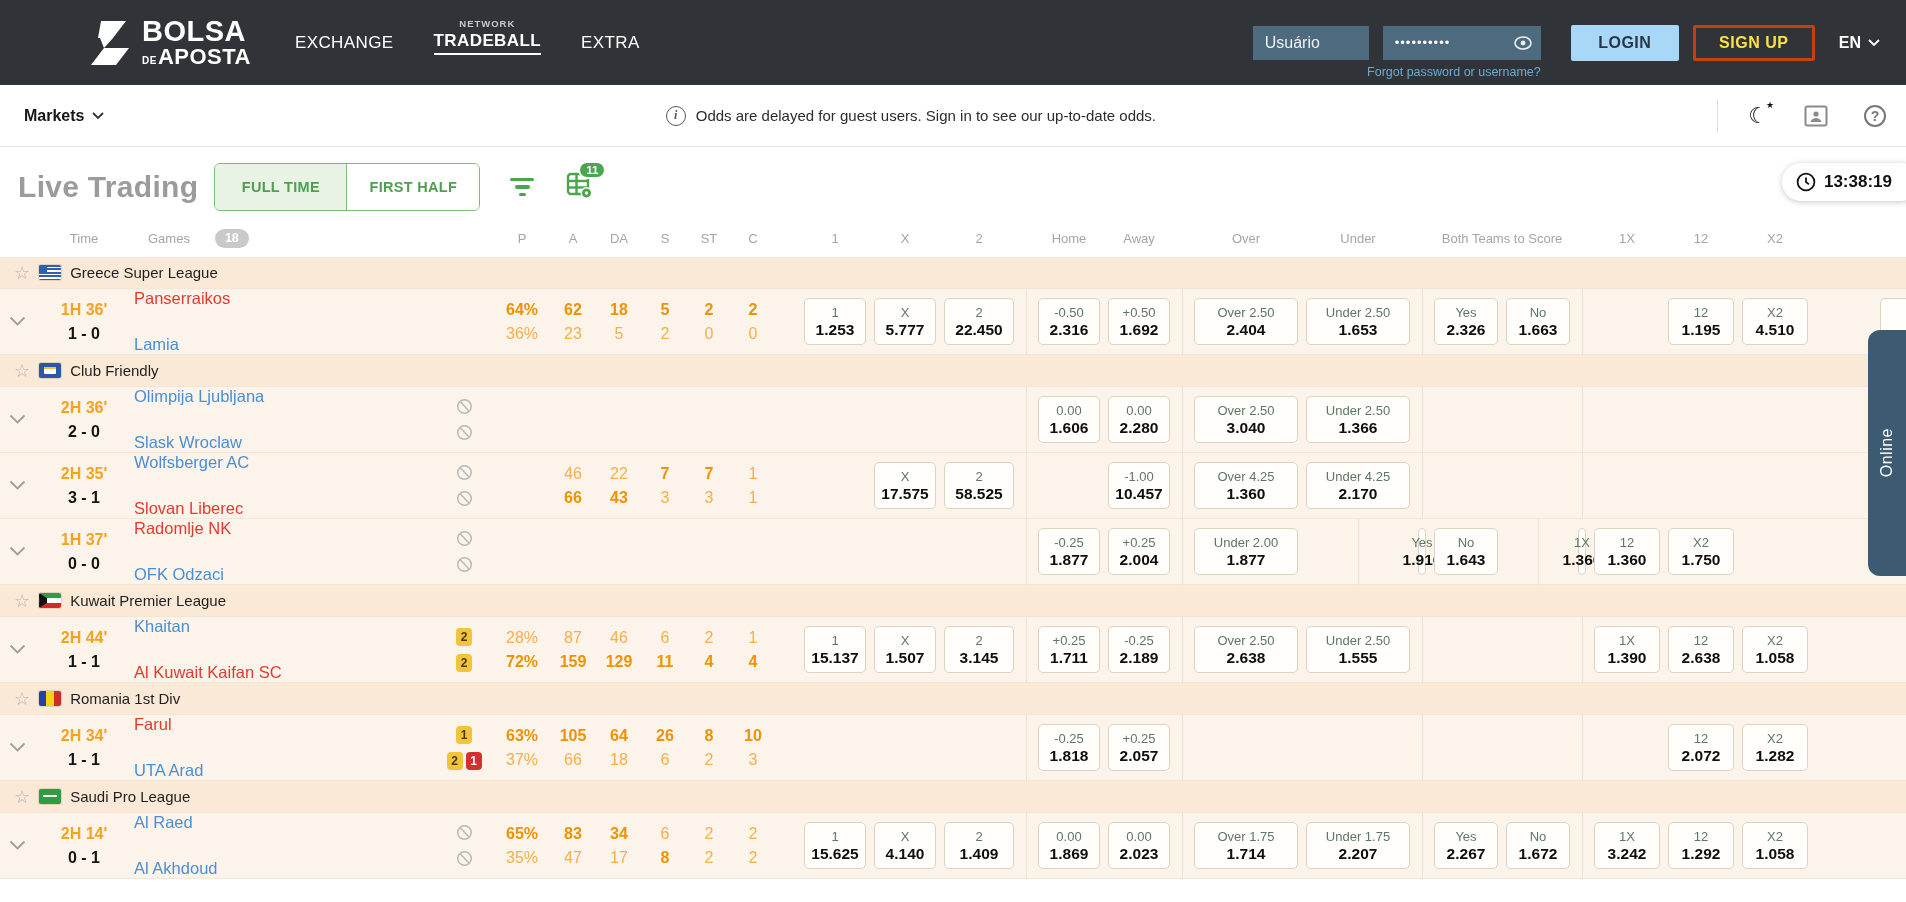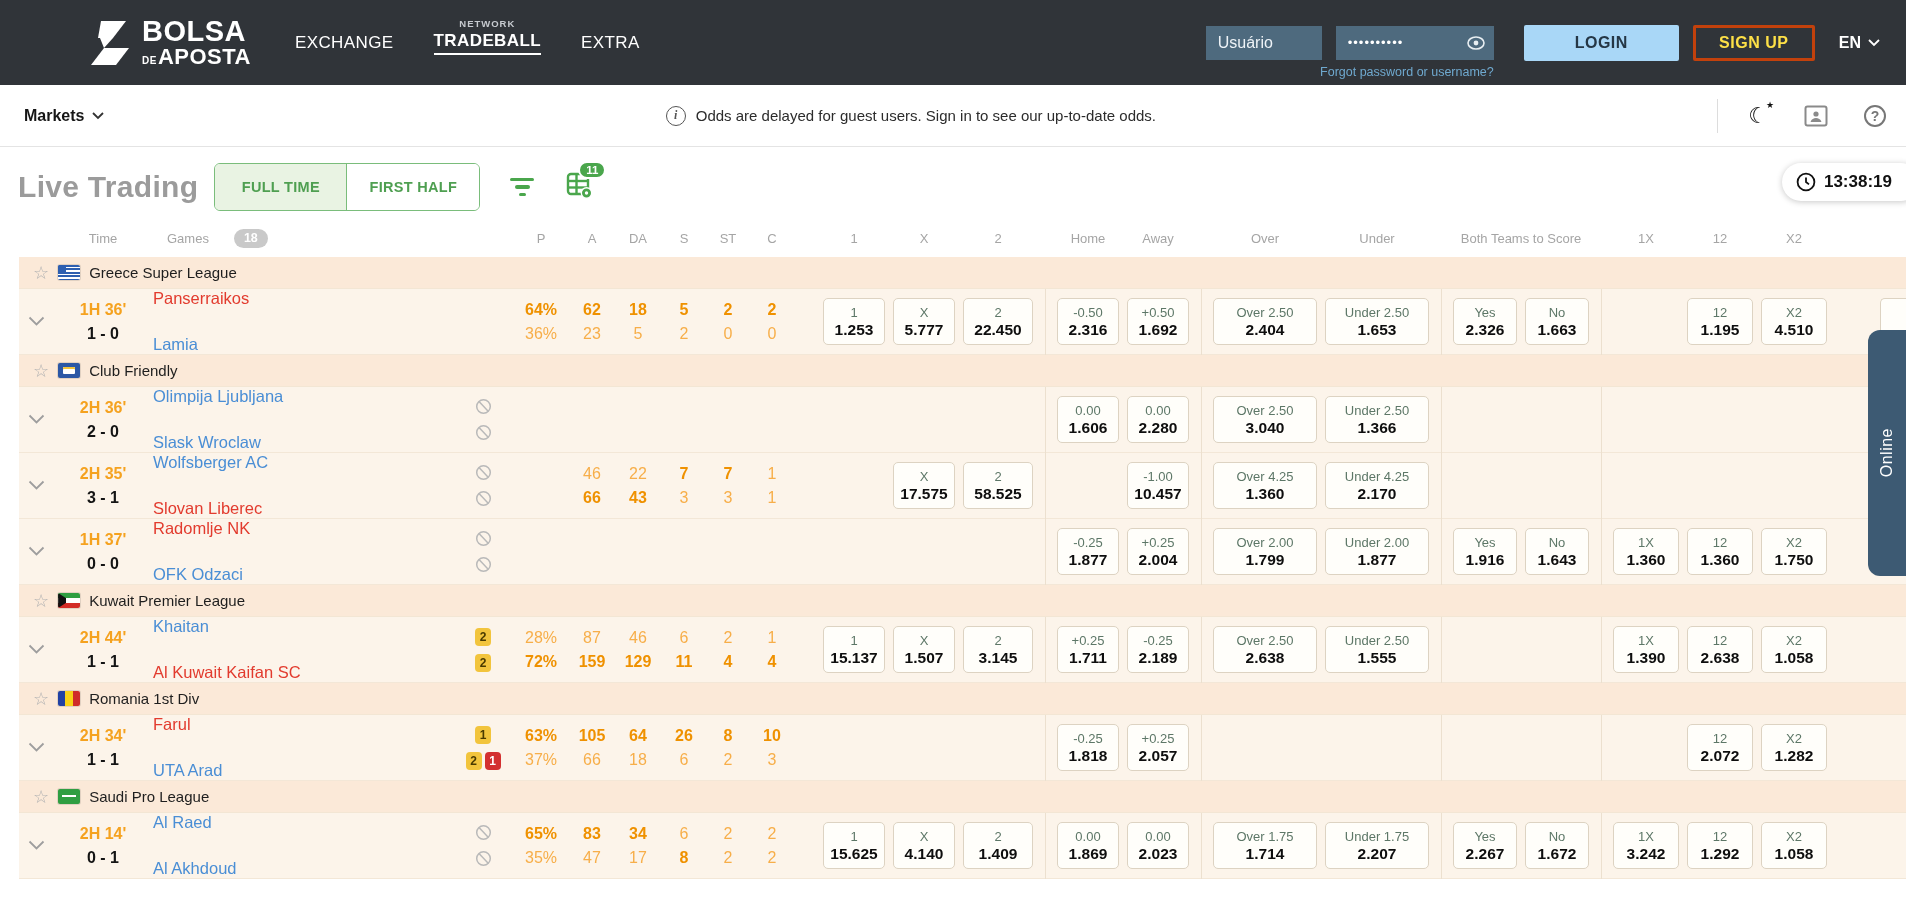--- a/index.html
+++ b/index.html
@@ -22,21 +22,21 @@
     font-size:9.5px; font-weight:700; letter-spacing:1px; color:#c7cbd0; }
   .auth { margin-left:auto; display:flex; align-items:center; gap:14px; }
   .field { height:34px; background:#4e6a7e; border:0; color:#fff; font-size:16px;
     padding:0 12px; width:116px; outline:none; }
   .field::placeholder { color:#eef3f7; }
   .pw-wrap { position:relative; }
   .pw { width:158px; letter-spacing:1px; font-size:13px; padding-right:32px; }
   .eye { position:absolute; right:9px; top:10px; cursor:pointer; }
   .forgot { position:absolute; right:0; top:38px; width:190px; text-align:right;
     color:#6fa9cf; font-size:12.5px; line-height:1.3; cursor:pointer; }
-  .btn-login { width:155px; height:36px; background:#a9d7f7; color:#253746; font-weight:700;
+  .btn-login { width:108px; height:36px; background:#a9d7f7; color:#253746; font-weight:700;
     font-size:16px; border:0; border-radius:2px; letter-spacing:.5px; margin-left:16px; cursor:pointer; }
   .btn-signup { width:122px; height:36px; background:transparent; color:#fde047; font-weight:700;
     font-size:16px; border:3px solid #c2410c; border-radius:2px; letter-spacing:.5px; cursor:pointer; }
   .lang { display:flex; align-items:center; gap:7px; font-weight:700; font-size:16px;
     margin-left:10px; cursor:pointer; }
 
   
   .markets-bar { height:62px; border-bottom:1px solid #e4e4e4; display:flex;
     align-items:center; padding:0 16px 0 24px; background:#fff; }
   .markets { display:flex; align-items:center; gap:8px; font-size:16px; color:#161616;
@@ -63,21 +63,21 @@
   .filter-ic { margin-left:30px; display:flex; flex-direction:column; align-items:center; gap:4px; cursor:pointer; }
   .filter-ic i { display:block; height:3.5px; border-radius:2px; background:#4aa64c; }
   .grid-btn { position:relative; margin-left:32px; cursor:pointer; }
   .count-badge { position:absolute; top:-11px; right:-13px; background:#4aa64c; color:#fff;
     font-size:11.5px; font-weight:700; padding:1px 6px; border-radius:9px; border:2px solid #fff; }
   .clock-pill { position:absolute; right:-14px; top:16px; background:#fff; border-radius:22px;
     box-shadow:0 1px 6px rgba(0,0,0,.22); padding:9px 28px 9px 14px; display:flex; gap:8px;
     align-items:center; font-size:17px; font-weight:700; color:#111; }
 
   
-  .table { padding-left:19px; }
+  .table { padding-left:0; }
   .grid { display:grid;
     grid-template-columns:34px 100px 300px 60px 56px 46px 46px 46px 42px 46px 24px
       70px 70px 78px 16px 70px 70px 16px 112px 112px 16px 72px 72px 16px 74px 74px 74px; }
   .head { height:38px; align-items:center; color:#a5a5a5; font-size:13px; font-weight:500; }
   .head .c { text-align:center; }
   .games-h { display:flex; gap:25px; align-items:center; padding-left:14px; }
   .badge-count { background:#c9c9c9; color:#fff; border-radius:12px; padding:2.5px 10px;
     font-size:12.5px; font-weight:700; }
   .btts-h { grid-column:span 2; text-align:center; white-space:nowrap; }
 
@@ -601,26 +601,20 @@
         </div>
         <div class="oc">
           <div class="obox">
             <div class="l">+0.25</div>
             <div class="v">2.004</div>
           </div>
         </div>
         <div class="sep"></div>
         <div class="oc">
           <div class="obox">
-            <div class="l">Over 2.00</div>
-            <div class="v">1.799</div>
-          </div>
-        </div>
-        <div class="oc">
-          <div class="obox">
             <div class="l">Under 2.00</div>
             <div class="v">1.877</div>
           </div>
         </div>
         <div class="sep"></div>
         <div class="oc">
           <div class="obox">
             <div class="l">Yes</div>
             <div class="v">1.916</div>
           </div>

